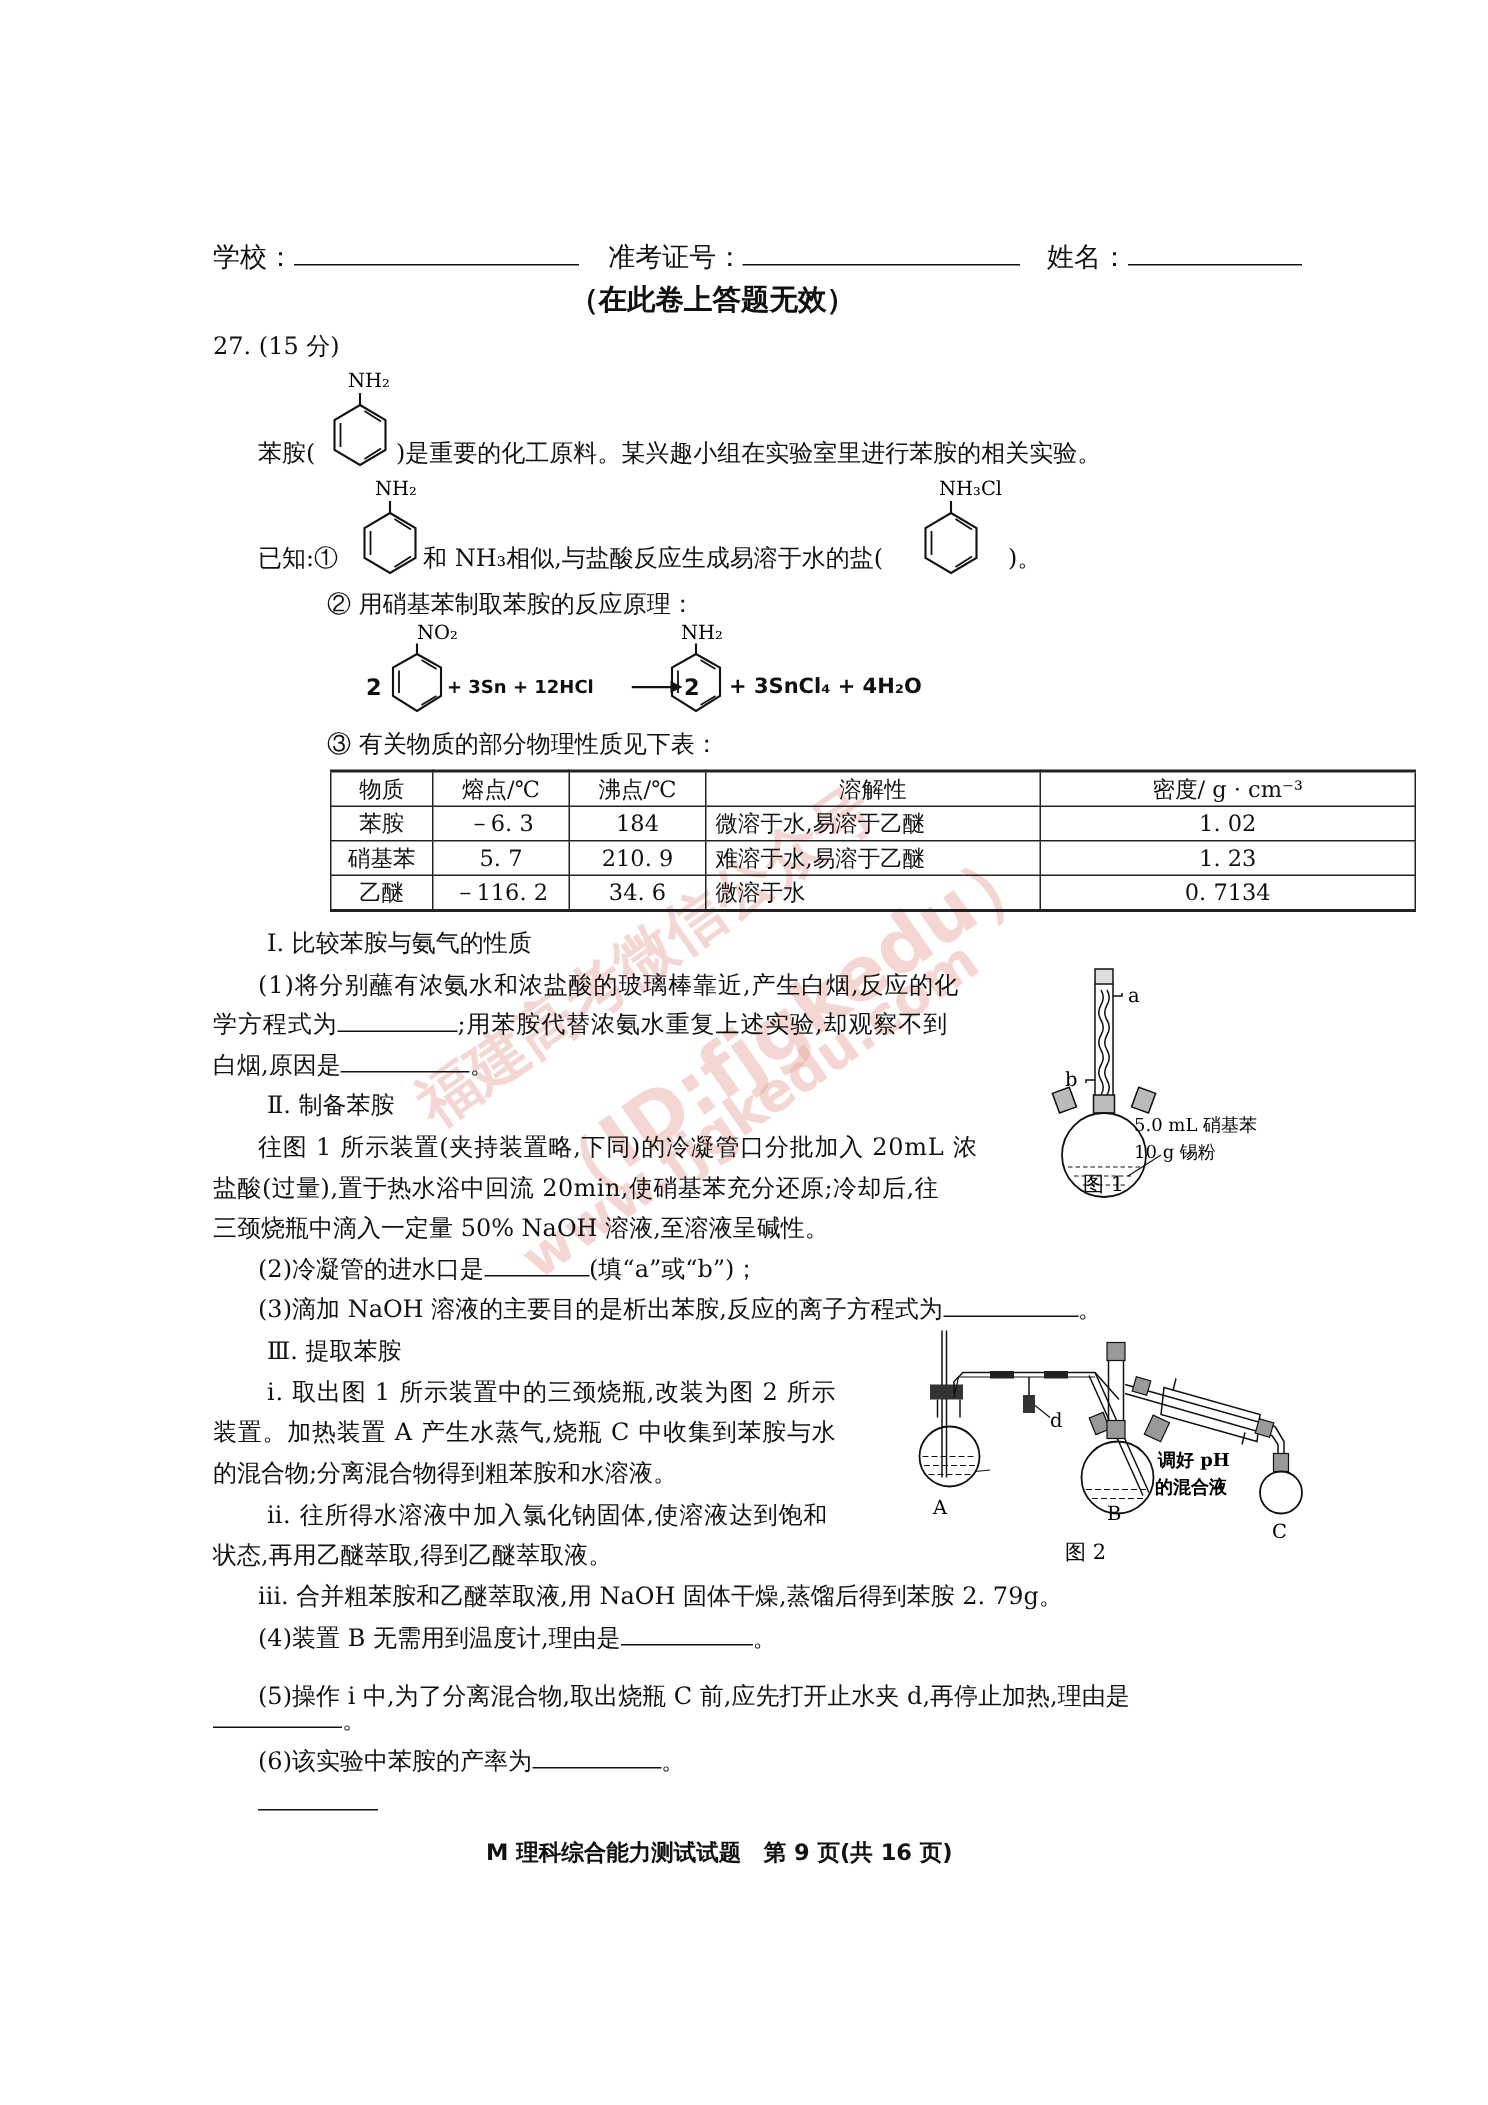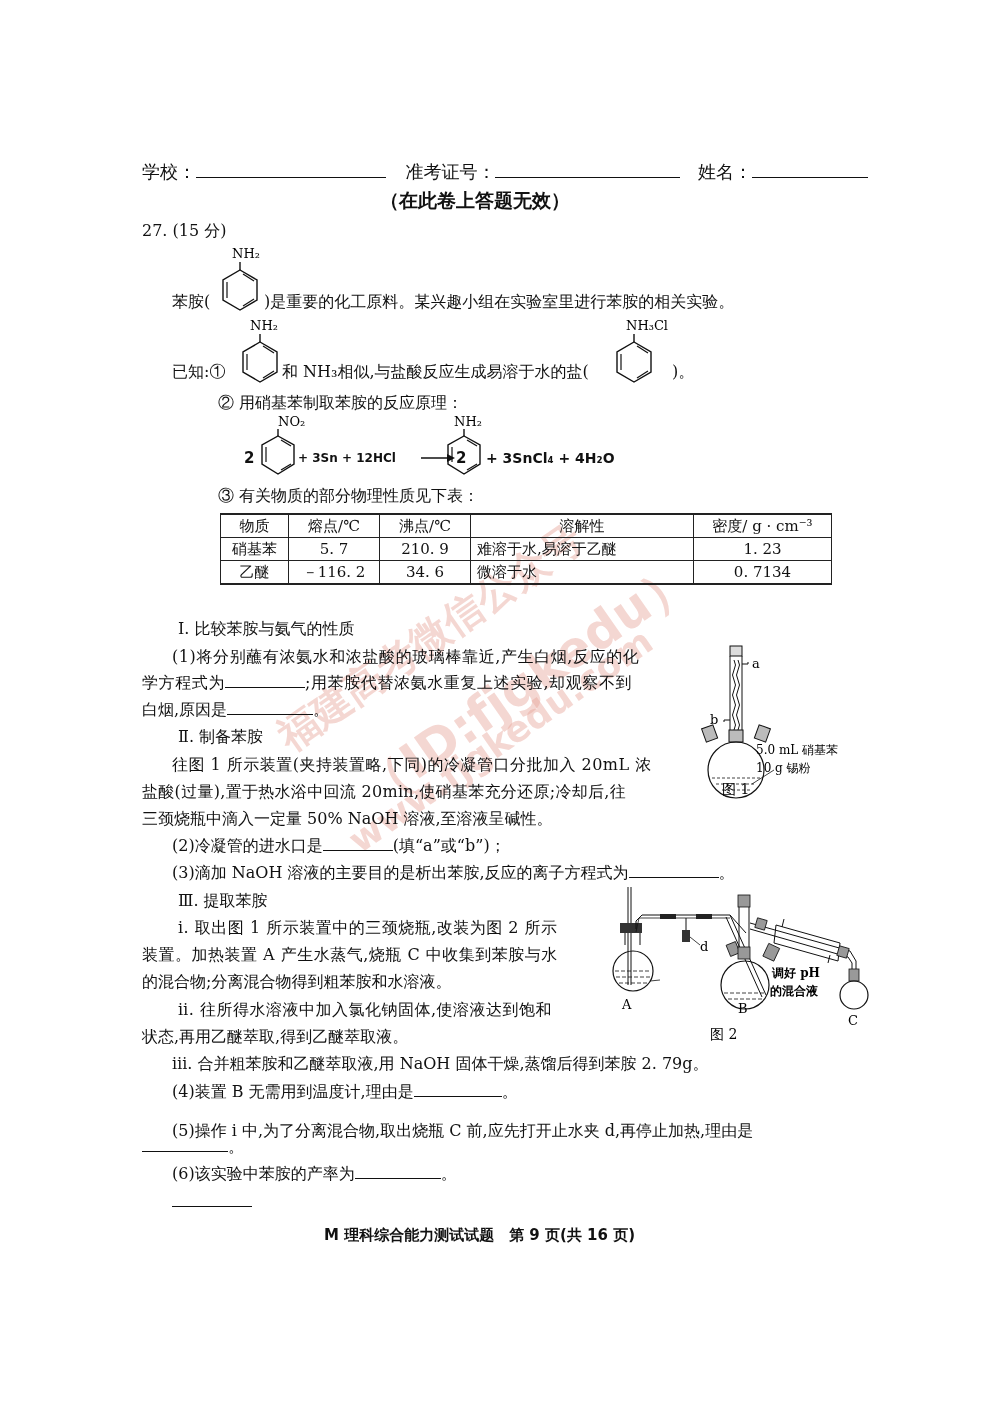--- a/index.html
+++ b/index.html
@@ -90,28 +90,35 @@
     <polygon points="28,24 44,33 44,52 28,62 12,52 12,33" fill="none" stroke="#111" stroke-width="1.4"></polygon>
     <line x1="16" y1="35" x2="16" y2="50" stroke="#111" stroke-width="1.2"></line>
     <line x1="31" y1="58" x2="41" y2="52" stroke="#111" stroke-width="1.2"></line>
     <line x1="31" y1="28" x2="41" y2="34" stroke="#111" stroke-width="1.2"></line>
   </svg>
   <span class="abs txt bold" style="left:246px;top:36px;font-size:14px;">+ 3SnCl₄ + 4H₂O</span>
 </div>
 
 <div class="abs txt" style="left:218px;top:486px;">③ 有关物质的部分物理性质见下表：</div>
 
-<table class="abs props" style="left:220px;top:513px;width:612px;">
+<table class="abs props" style="left:220px;top:513px;width:724px;">
   <tbody>
       <tr>
     <th style="width:55px;">物质</th>
     <th style="width:78px;">熔点/℃</th>
     <th style="width:78px;">沸点/℃</th>
     <th style="width:210px;margin-top:41px;">溶解性</th>
     <th>密度/ g · cm⁻³</th>
+  </tr>
+  <tr>
+    <td>苯胺</td>
+    <td>－6. 3</td>
+    <td>184</td>
+    <td class="left">微溶于水,易溶于乙醚</td>
+    <td>1. 02</td>
   </tr>
   <tr>
     <td>硝基苯</td>
     <td>5. 7</td>
     <td>210. 9</td>
     <td class="left">难溶于水,易溶于乙醚</td>
     <td>1. 23</td>
   </tr>
   <tr>
     <td>乙醚</td>

